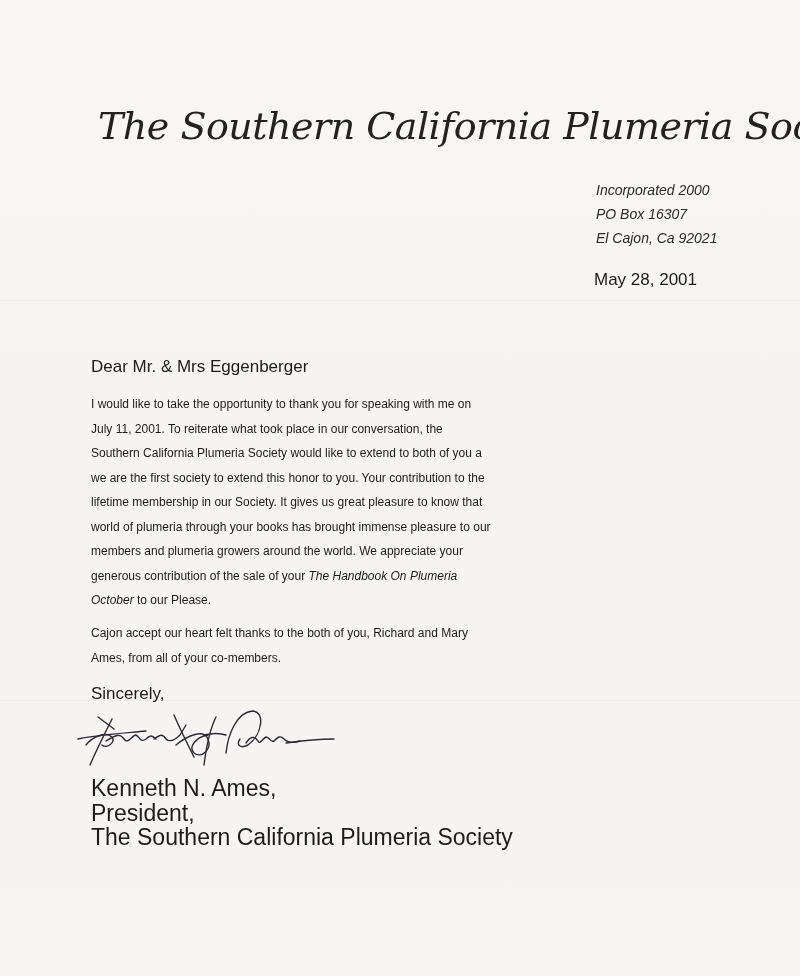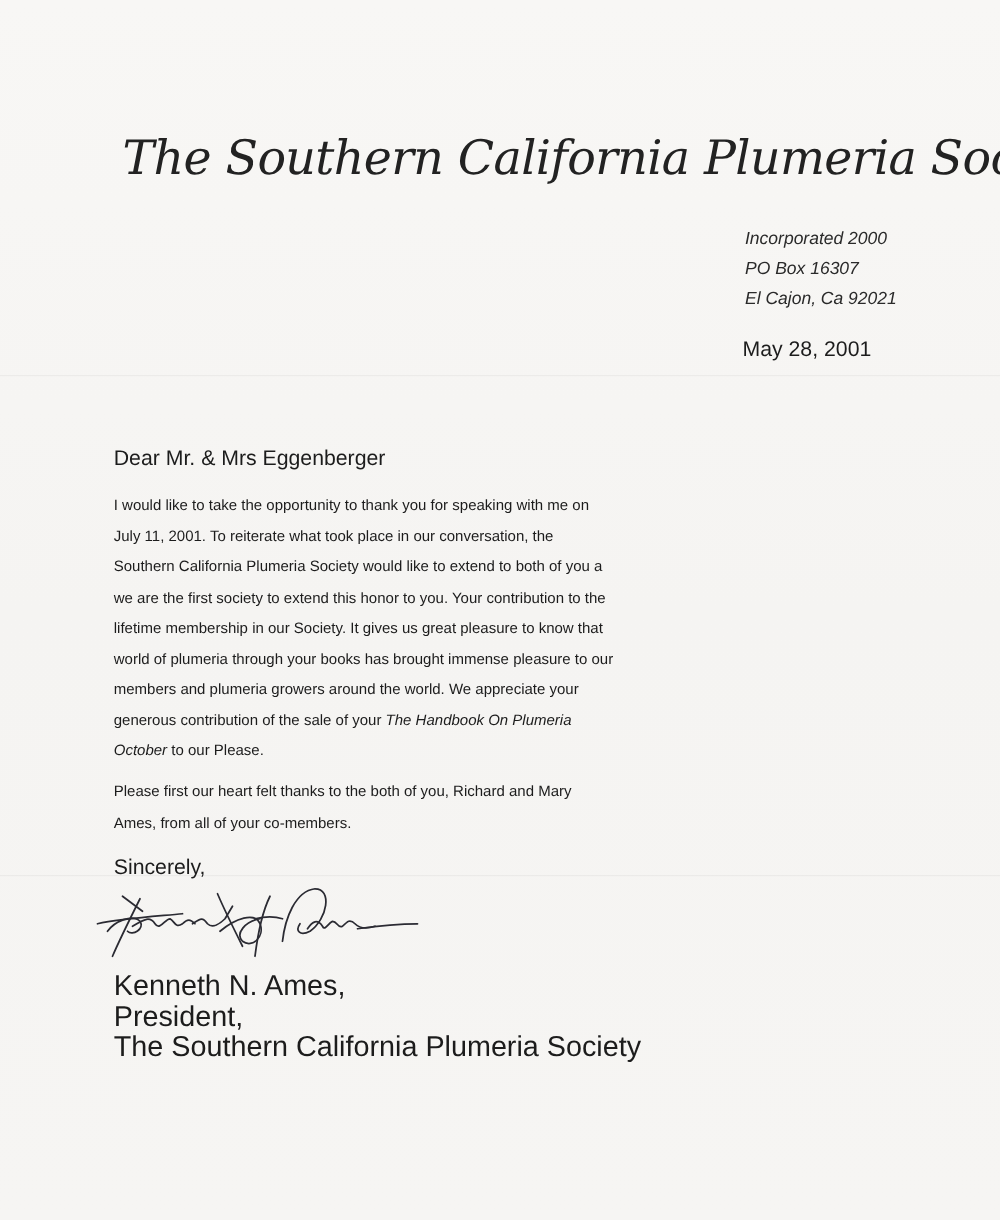--- a/index.html
+++ b/index.html
@@ -122,21 +122,21 @@
     <span class="line">Southern California Plumeria Society would like to extend to both of you a</span>
     <span class="line">we are the first society to extend this honor to you.  Your contribution to the</span>
     <span class="line">lifetime membership in our Society.  It gives us great pleasure to know that</span>
     <span class="line">world of plumeria through your books has brought immense pleasure to our</span>
     <span class="line">members and plumeria growers around the world.  We appreciate your</span>
     <span class="line"><span style="white-space:pre">generous contribution of the sale of your </span><em>The Handbook On Plumeria</em></span>
     <span class="line"><em>October</em><span style="white-space:pre"> to our Please.</span></span>
   </div>
 
   <div class="body-para para-2">
-    <span class="line">Please first our heart felt thanks to the both of you, Richard and Mary</span>
+    <span class="line">Cajon accept our heart felt thanks to the both of you, Richard and Mary</span>
     <span class="line">Ames, from all of your co-members.</span>
   </div>
 
   <div class="closing">Sincerely,</div>
 
   <svg class="signature" viewBox="0 0 260 66">
     <g fill="none" stroke="#2b2b33" stroke-width="1.4" stroke-linecap="round" stroke-linejoin="round">
       <path d="M2 34 C 20 30, 50 28, 70 26"></path>
       <path d="M22 12 L 38 24 M 14 60 C 20 46, 28 30, 36 14"></path>
       <path d="M10 40 C 16 32, 30 26, 36 32 C 40 38, 30 44, 26 40"></path>

